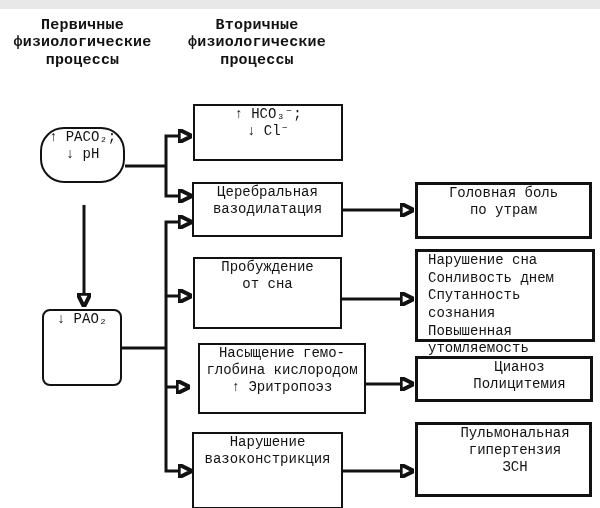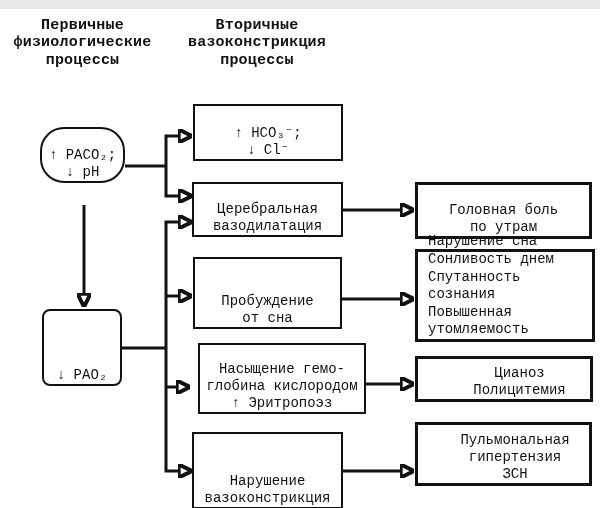--- a/index.html
+++ b/index.html
@@ -20,42 +20,42 @@
     text-align:center;
     white-space:pre-line;
     letter-spacing:0.2px;
   }
   .box{
     position:absolute;
     border:2px solid #121212;
     background:#ffffff;
     box-sizing:border-box;
     display:flex;
-    align-items:flex-end;
+    align-items:flex-start;
     justify-content:center;
     font-size:14px;
     line-height:1.22;
     text-align:center;
   }
   .box .box-text{white-space:pre-line;}
   .box.thick{border-width:3px;}
   .box.left-align{justify-content:flex-start;text-align:left;padding-left:10px;}
   .connector-layer{position:absolute;left:0;top:0;width:600px;height:508px;}
   .connector-layer path{stroke:#121212;stroke-width:3;fill:none;}
 </style>
 </head>
 <body>
 
 <div class="stage">
 
   <div class="col-header" style="left:5px;top:8px;width:155px;">Первичные
 физиологические
 процессы</div>
   <div class="col-header" style="left:183px;top:8px;width:148px;">Вторичные
-вазоконстрикция
+физиологические
 процессы</div>
 
   <svg class="connector-layer" width="600" height="508" viewBox="0 0 600 508" xmlns="http://www.w3.org/2000/svg">
     <defs>
       <marker id="arrow" viewBox="0 0 10 10" refX="1" refY="5" markerWidth="4.6" markerHeight="4.4" orient="auto">
         <path d="M0,0 L10,5 L0,10 z" fill="#121212" stroke="none"></path>
       </marker>
     </defs>
 
     <path d="M84,196 V286" marker-end="url(#arrow)"></path>
@@ -114,19 +114,19 @@
     <span class="box-text">Нарушение сна
 Сонливость днем
 Спутанность сознания
 Повышенная
 утомляемость</span>
   </div>
   <div class="box thick" style="left:415px;top:347px;width:178px;height:46px;padding-left:31px;">
     <span class="box-text">Цианоз
 Полицитемия</span>
   </div>
-  <div class="box thick" style="left:415px;top:413px;width:177px;height:64px;padding-left:23px;">
+  <div class="box thick" style="left:415px;top:413px;width:177px;height:75px;padding-left:23px;">
     <span class="box-text">Пульмональная
 гипертензия
 ЗСН</span>
   </div>
 
 </div>
 
 </body></html>

